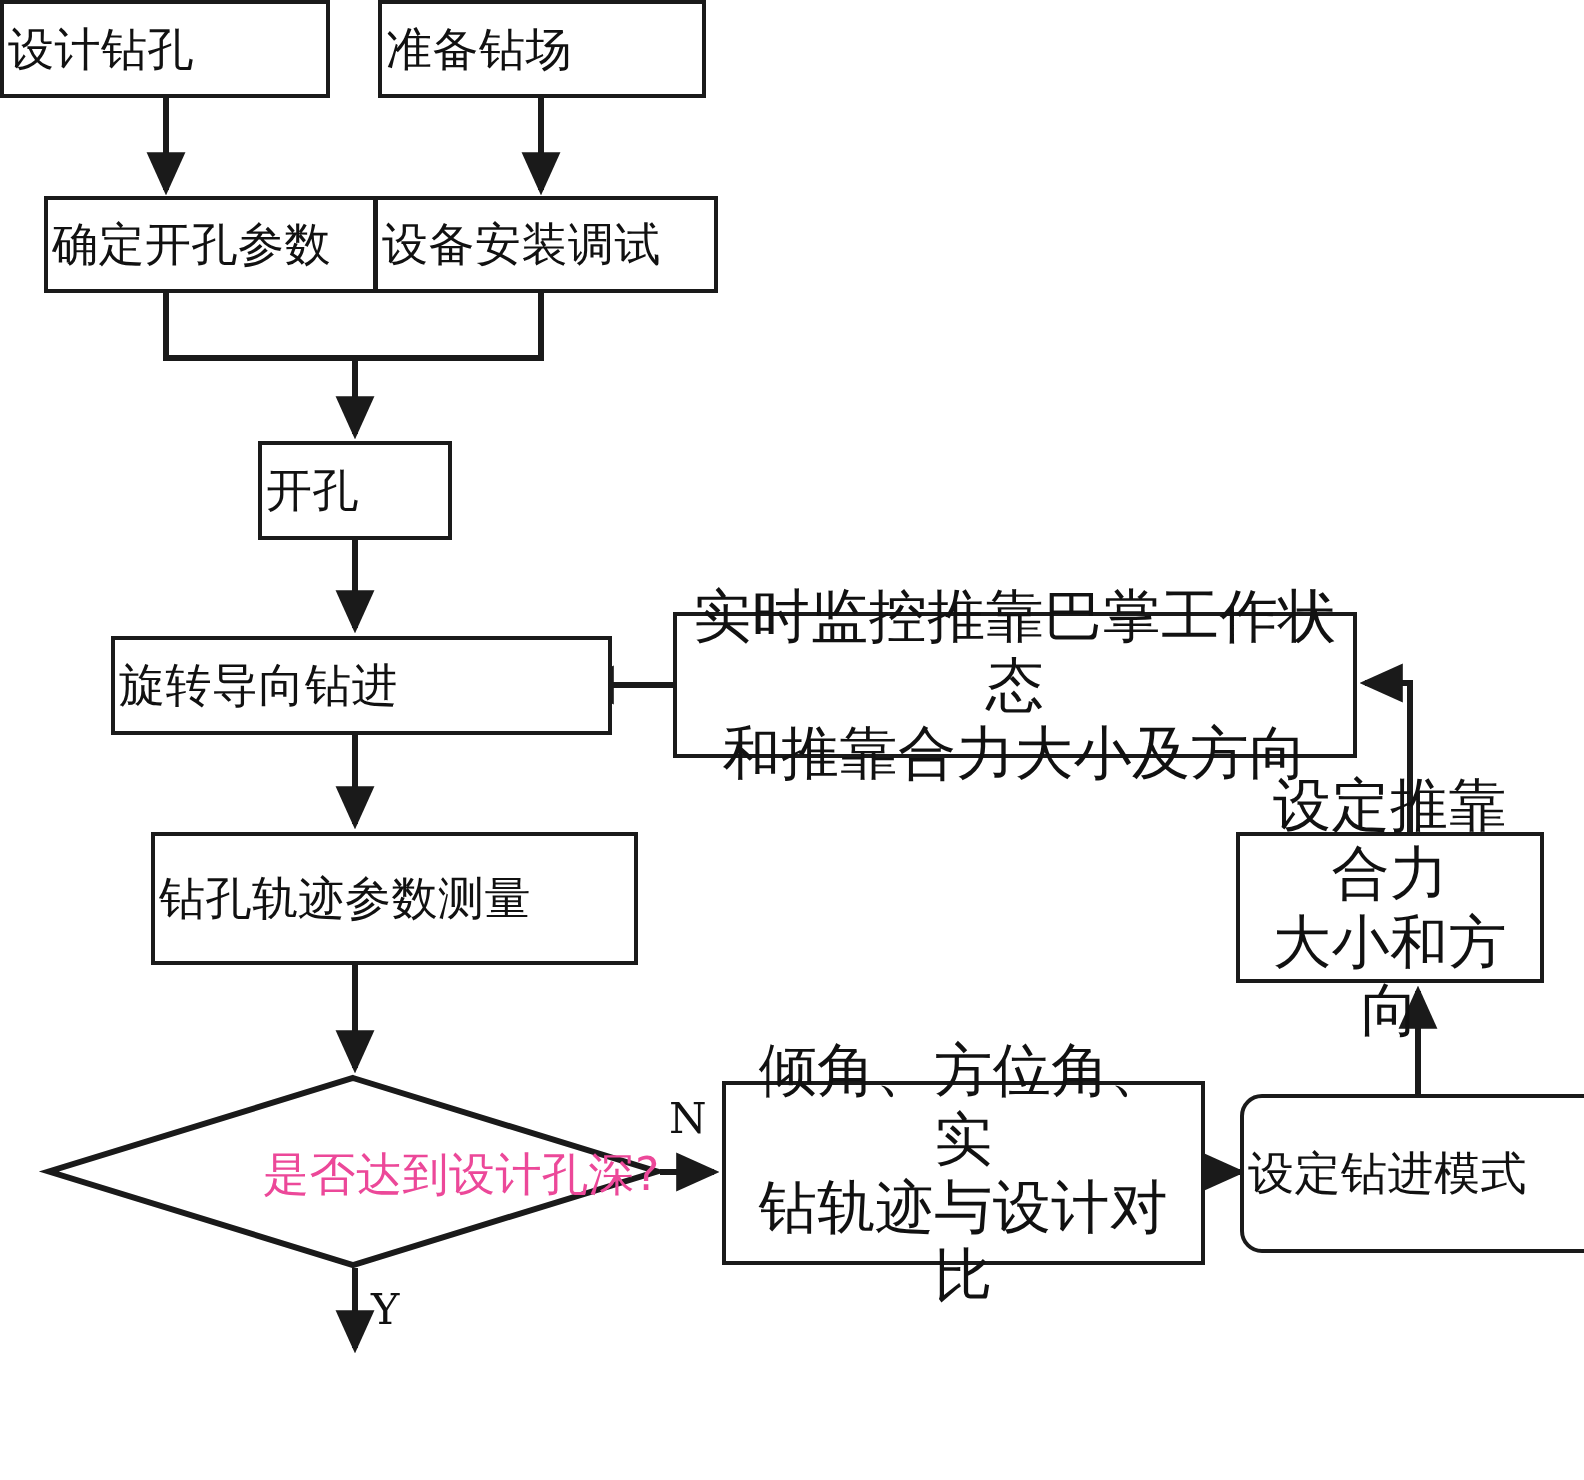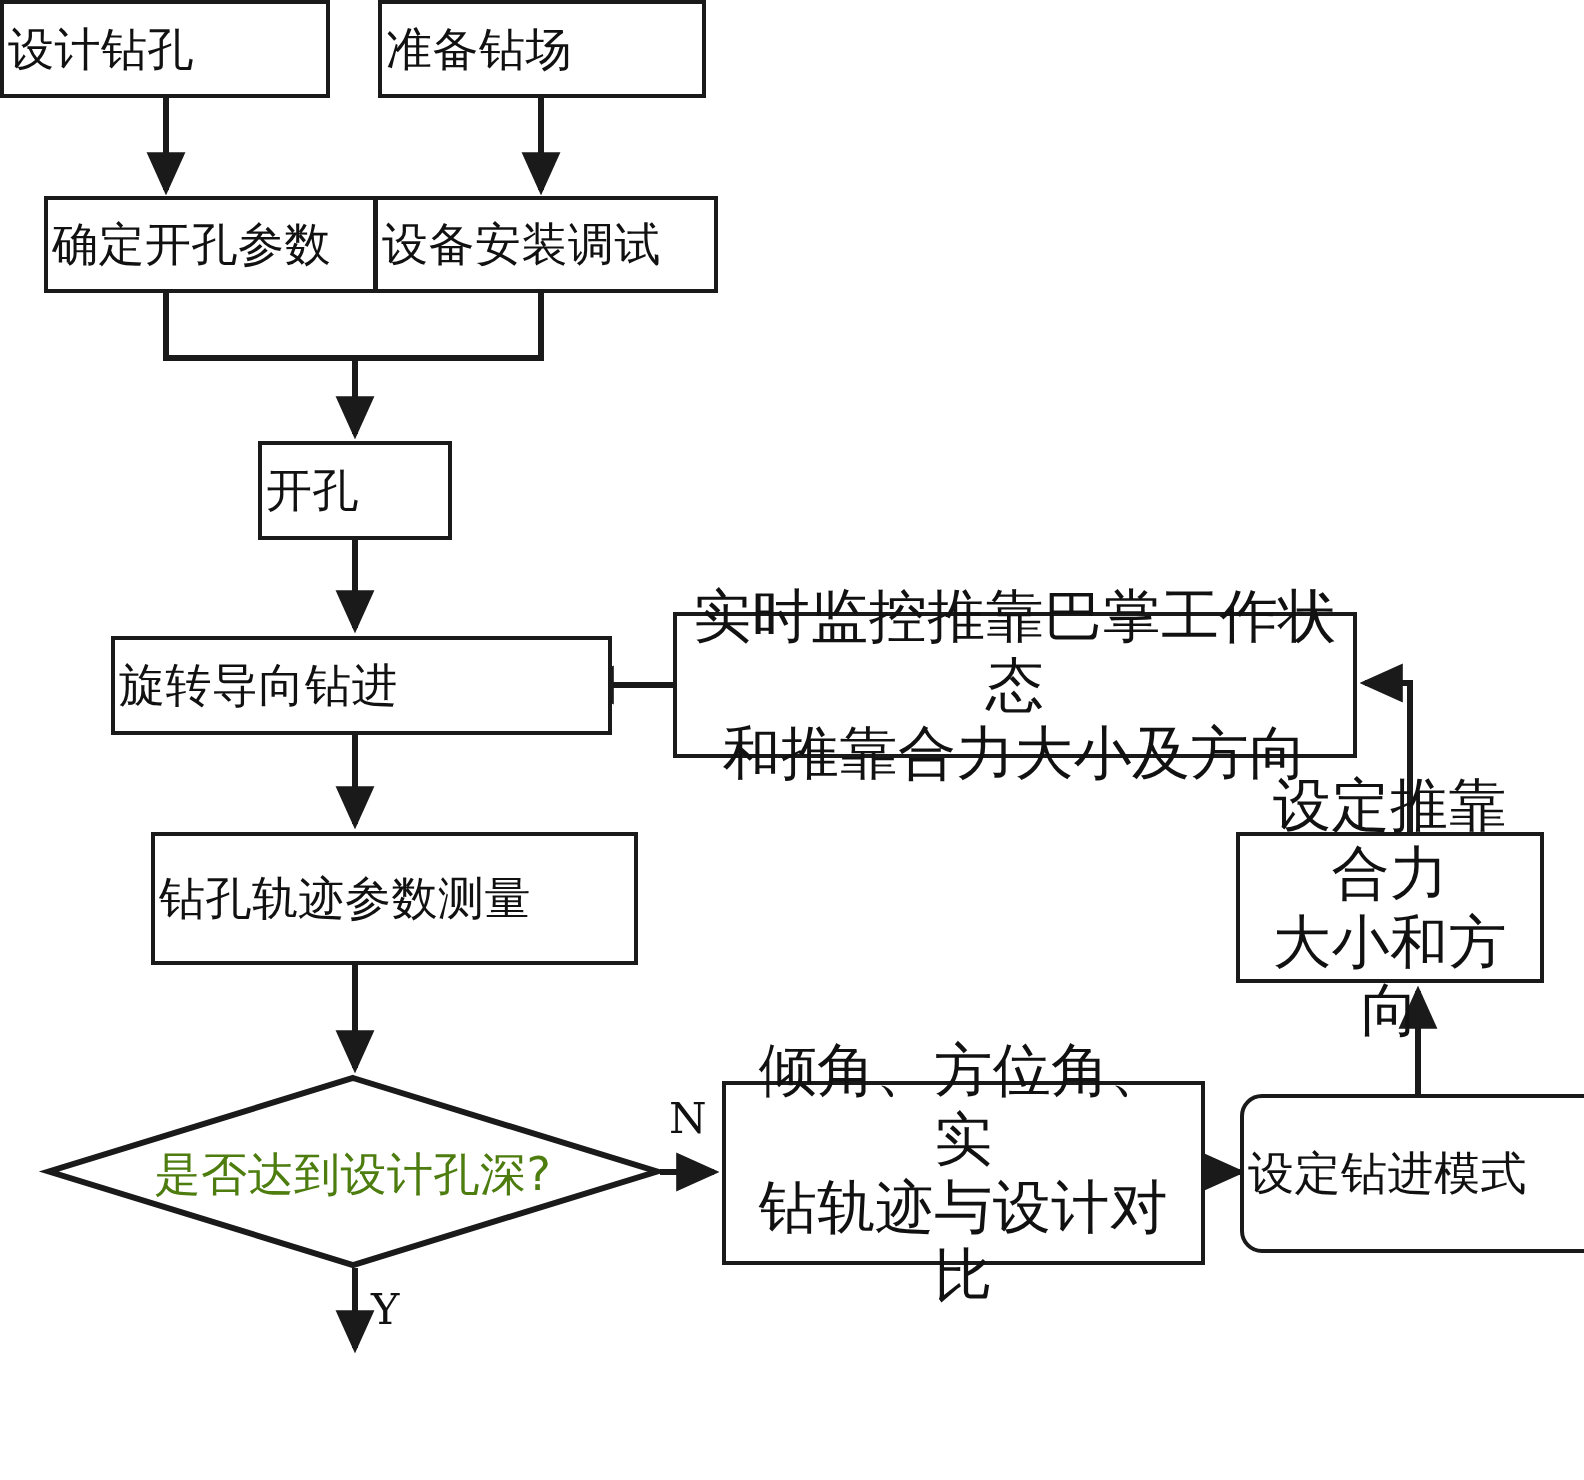--- a/index.html
+++ b/index.html
@@ -41,22 +41,22 @@
   }
   .diamond-wrap svg {
     position: absolute;
     left: 0;
     top: 0;
     overflow: visible;
   }
   .diamond-label {
     position: absolute;
     width: 100%;
-    text-align: center;
-    color: #4d7c0f;
+    text-align: right;
+    color: #ec4899;
     letter-spacing: 0.5px;
   }
   .edge-label {
     position: absolute;
     color: #111111;
     font-family: "DejaVu Serif", "Liberation Serif", serif;
     z-index: 4;
   }
   #wires {
     position: absolute;

